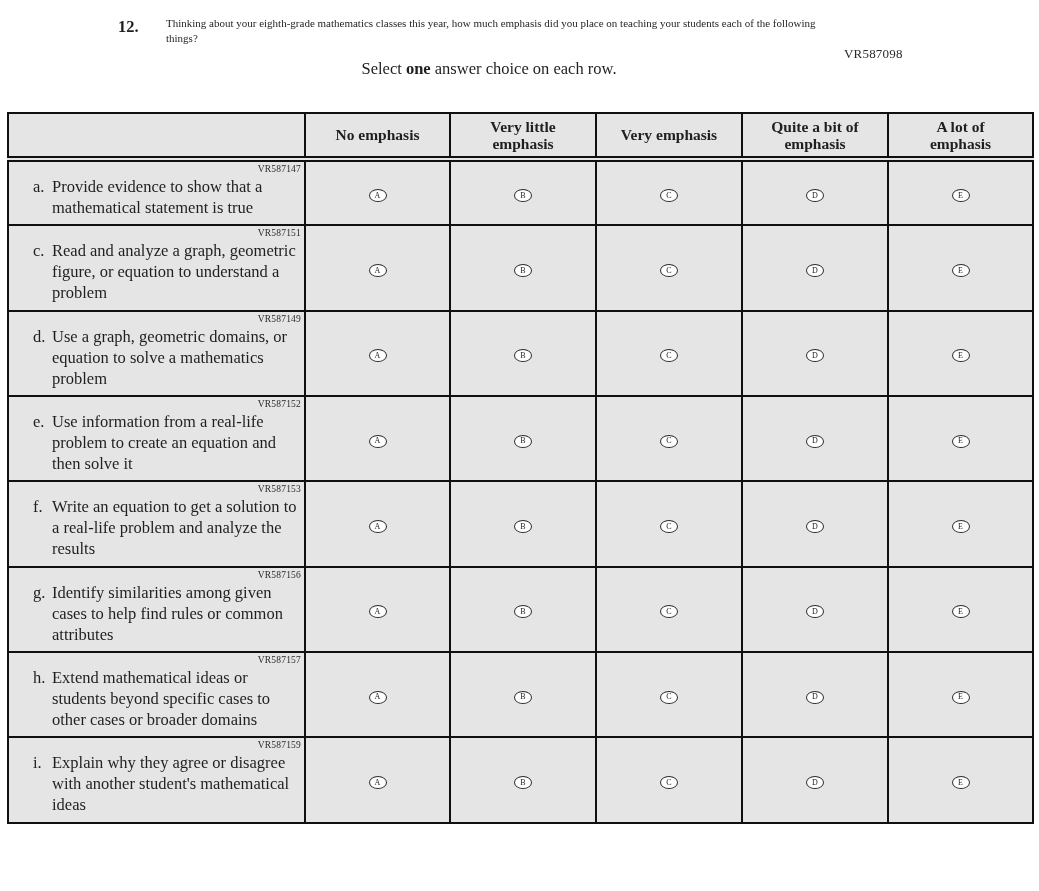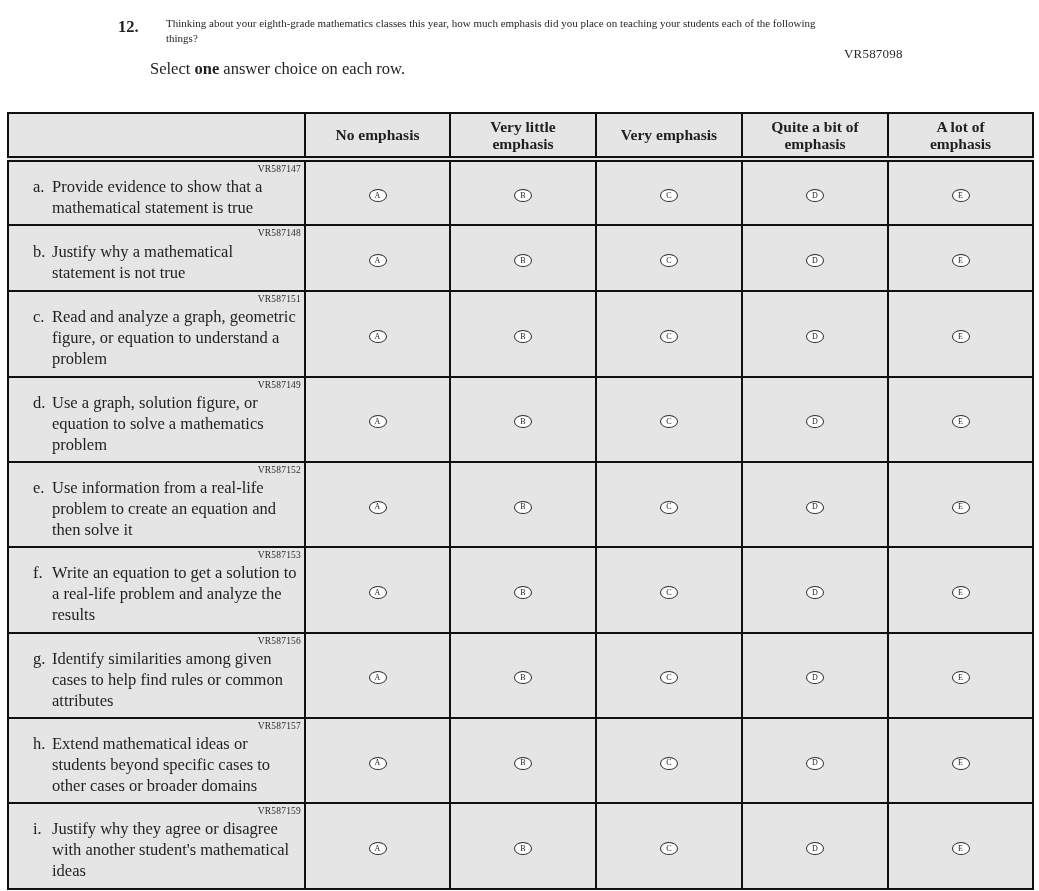--- a/index.html
+++ b/index.html
@@ -13,21 +13,21 @@
 
   .form-code-top {
     position:absolute; left:844px; top:7px;
     font-size:13px; letter-spacing:.2px; color:#2a2a2a;margin-top:39px;
   }
 
   .question { position:absolute; left:118px; top:16px; width:710px; }
   .q-line { display:flex;gap:16px; }
   .q-num { flex:0 0 32px; font-weight:bold; font-size:16.5px; line-height:1.32; }
   .q-text { font-size:11px; line-height:1.32; max-width:655px; }
-  .q-instruction { margin:14px 0 0 32px; font-size:16.5px; }
+  .q-instruction { margin:14px 0 0 32px; font-size:16.5px;text-align:center; }
   .q-instruction b { font-weight:bold; }
 
   table.survey {
     position:absolute; left:7px; top:112px;
     width:1025px; border-collapse:collapse; table-layout:fixed;
     background:#e5e5e5;
   }
   .survey th, .survey td { border:2px solid #101010; }
   .survey thead th {
     border-bottom:6px double #101010;
@@ -102,34 +102,20 @@
             <span class="stem-text">Provide evidence to show that a mathematical statement is true</span>
           </div>
         </td>
         <td class="choice"><span class="bubble">A</span></td>
         <td class="choice"><span class="bubble">B</span></td>
         <td class="choice"><span class="bubble">C</span></td>
         <td class="choice"><span class="bubble">D</span></td>
         <td class="choice"><span class="bubble">E</span></td>
       </tr>
 
-      <tr class="short">
-        <td class="stem">
-          <span class="vr-code">VR587148</span>
-          <div class="stem-flex">
-            <span class="letter">b.</span>
-            <span class="stem-text">Justify why a mathematical statement is not true</span>
-          </div>
-        </td>
-        <td class="choice"><span class="bubble">A</span></td>
-        <td class="choice"><span class="bubble">B</span></td>
-        <td class="choice"><span class="bubble">C</span></td>
-        <td class="choice"><span class="bubble">D</span></td>
-        <td class="choice"><span class="bubble">E</span></td>
-      </tr>
 
       <tr class="tall">
         <td class="stem">
           <span class="vr-code">VR587151</span>
           <div class="stem-flex">
             <span class="letter">c.</span>
             <span class="stem-text">Read and analyze a graph, geometric figure, or equation to understand a problem</span>
           </div>
         </td>
         <td class="choice"><span class="bubble">A</span></td>
@@ -137,21 +123,21 @@
         <td class="choice"><span class="bubble">C</span></td>
         <td class="choice"><span class="bubble">D</span></td>
         <td class="choice"><span class="bubble">E</span></td>
       </tr>
 
       <tr class="tall">
         <td class="stem">
           <span class="vr-code">VR587149</span>
           <div class="stem-flex">
             <span class="letter">d.</span>
-            <span class="stem-text">Use a graph, solution figure, or equation to solve a mathematics problem</span>
+            <span class="stem-text">Use a graph, geometric domains, or equation to solve a mathematics problem</span>
           </div>
         </td>
         <td class="choice"><span class="bubble">A</span></td>
         <td class="choice"><span class="bubble">B</span></td>
         <td class="choice"><span class="bubble">C</span></td>
         <td class="choice"><span class="bubble">D</span></td>
         <td class="choice"><span class="bubble">E</span></td>
       </tr>
 
       <tr class="tall">
@@ -212,21 +198,21 @@
         <td class="choice"><span class="bubble">C</span></td>
         <td class="choice"><span class="bubble">D</span></td>
         <td class="choice"><span class="bubble">E</span></td>
       </tr>
 
       <tr class="tall">
         <td class="stem">
           <span class="vr-code">VR587159</span>
           <div class="stem-flex">
             <span class="letter">i.</span>
-            <span class="stem-text">Justify why they agree or disagree with another student's mathematical ideas</span>
+            <span class="stem-text">Explain why they agree or disagree with another student's mathematical ideas</span>
           </div>
         </td>
         <td class="choice"><span class="bubble">A</span></td>
         <td class="choice"><span class="bubble">B</span></td>
         <td class="choice"><span class="bubble">C</span></td>
         <td class="choice"><span class="bubble">D</span></td>
         <td class="choice"><span class="bubble">E</span></td>
       </tr>
 
     </tbody>

